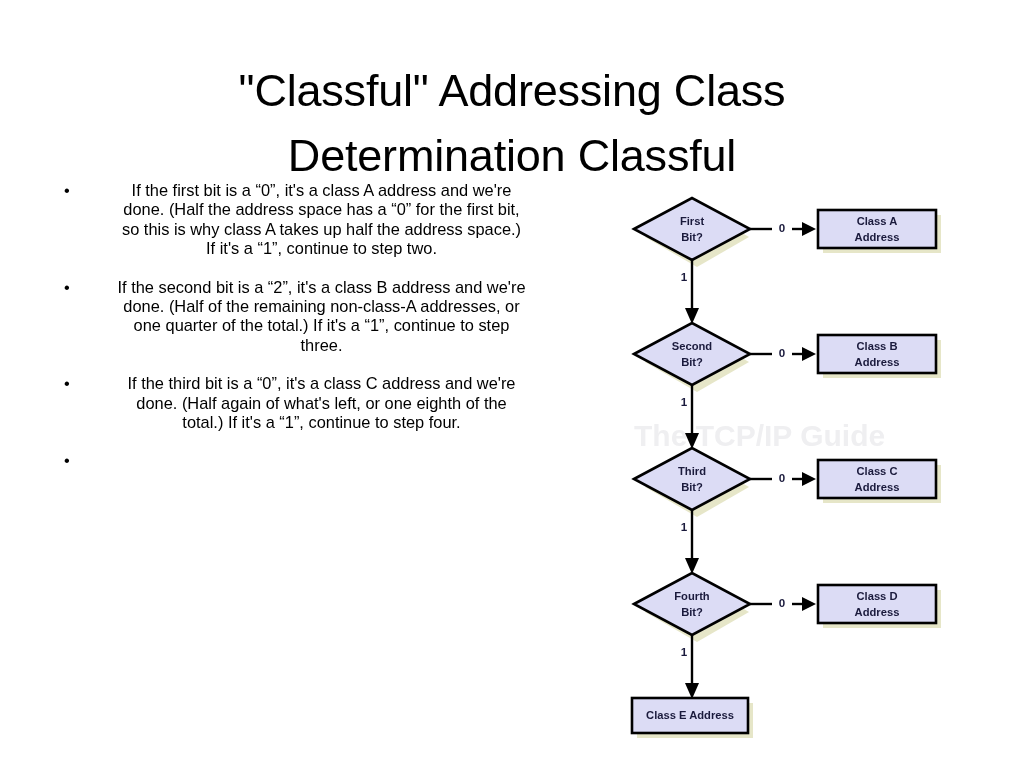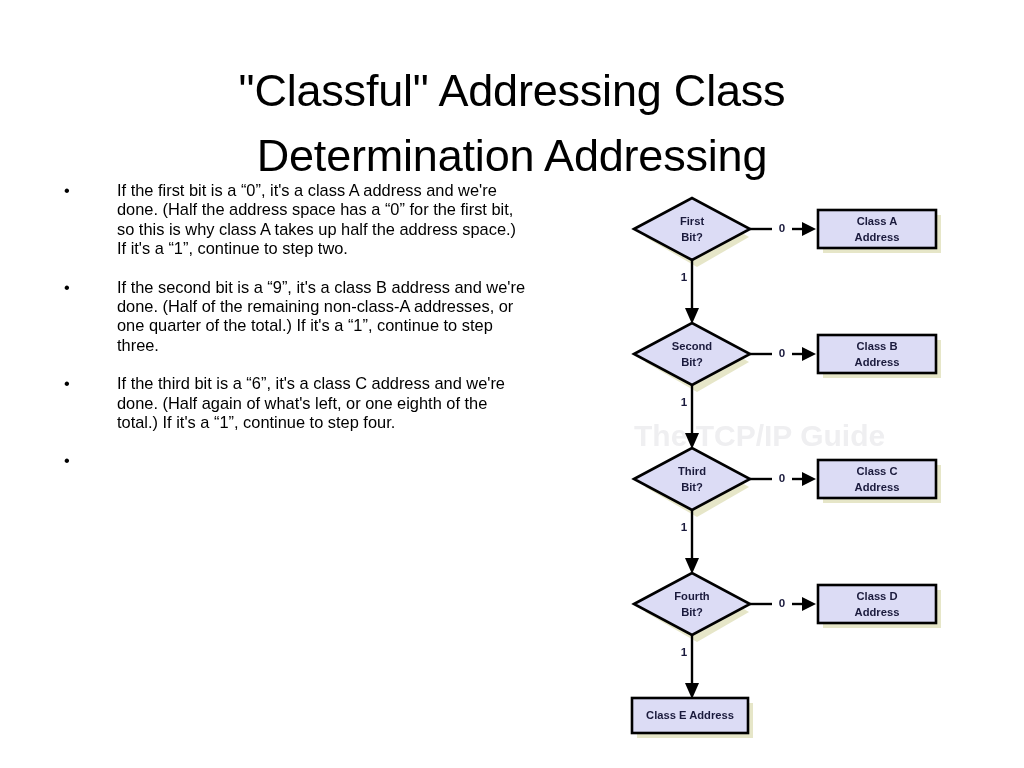--- a/index.html
+++ b/index.html
@@ -50,20 +50,21 @@
     position: absolute;
     left: 8px;
     top: 0px;
     font-size: 16.4px;
     line-height: 19.4px;
     color: #000000;
   }
   .bullet-text {
     display: block;
     white-space: pre-line;
+    text-align: center;
   }
 
   
   #flowchart {
     position: absolute;
     left: 600px;
     top: 178px;
     width: 424px;
     height: 580px;
   }
@@ -106,38 +107,38 @@
     text-anchor: middle;
     dominant-baseline: middle;
   }
   .arrow-head { fill: #000000; }
 </style>
 </head>
 <body>
 
 <h1 id="slide-title">
   <span class="tline">"Classful" Addressing Class</span>
-  <span class="tline">Determination Addressing</span>
+  <span class="tline">Determination Classful</span>
 </h1>
 
 <div id="bullet-list">
 
   <div class="bullet-item">
     <span class="bullet-dot">•</span>
     <span class="bullet-text">If the first bit is a “0”, it's a class A address and we're done. (Half the address space has a “0” for the first bit, so this is why class A takes up half the address space.) If it's a “1”, continue to step two.</span>
   </div>
 
   <div class="bullet-item">
     <span class="bullet-dot">•</span>
-    <span class="bullet-text">If the second bit is a “9”, it's a class B address and we're done. (Half of the remaining non-class-A addresses, or one quarter of the total.) If it's a “1”, continue to step three.</span>
-  </div>
-
-  <div class="bullet-item">
-    <span class="bullet-dot">•</span>
-    <span class="bullet-text">If the third bit is a “6”, it's a class C address and we're done. (Half again of what's left, or one eighth of the total.) If it's a “1”, continue to step four.</span>
+    <span class="bullet-text">If the second bit is a “2”, it's a class B address and we're done. (Half of the remaining non-class-A addresses, or one quarter of the total.) If it's a “1”, continue to step three.</span>
+  </div>
+
+  <div class="bullet-item">
+    <span class="bullet-dot">•</span>
+    <span class="bullet-text">If the third bit is a “0”, it's a class C address and we're done. (Half again of what's left, or one eighth of the total.) If it's a “1”, continue to step four.</span>
   </div>
 
   <div class="bullet-item">
     <span class="bullet-dot">•</span>
   </div>
 
 </div>
 
 <div id="flowchart">
 <svg id="flow-svg" width="424" height="580" viewBox="0 0 424 580" xmlns="http://www.w3.org/2000/svg">

